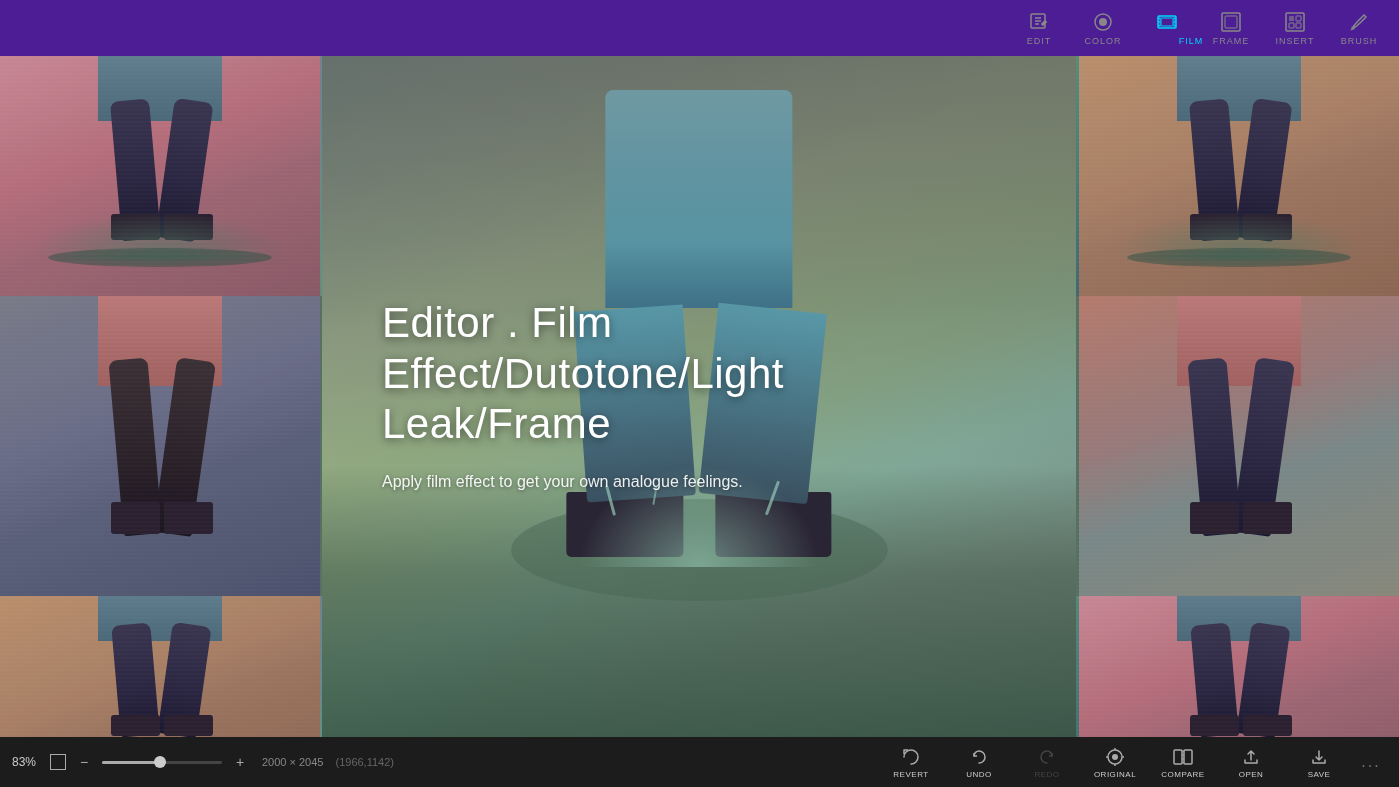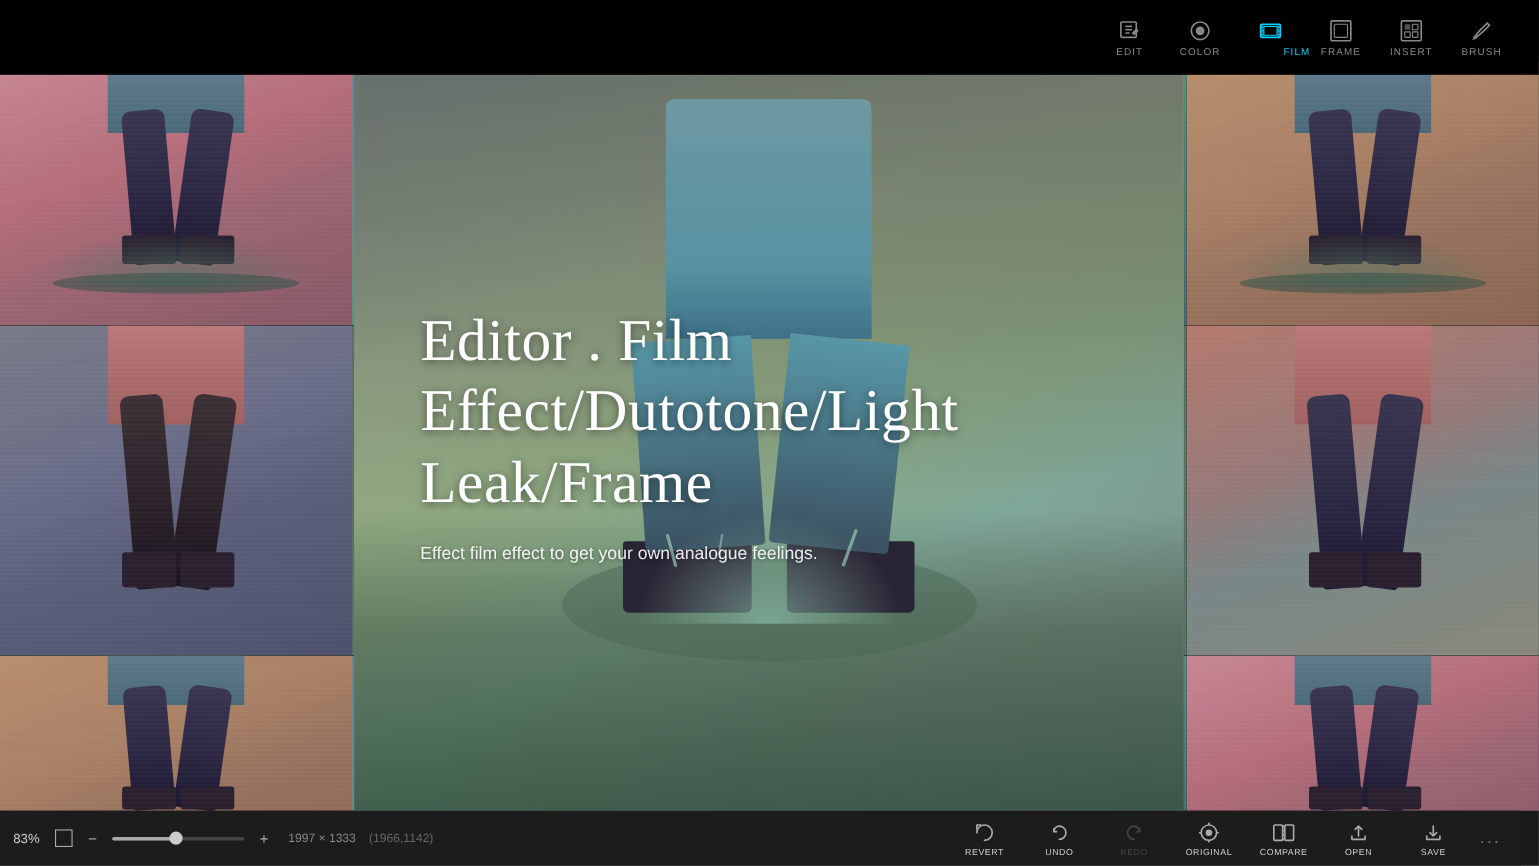--- a/index.html
+++ b/index.html
@@ -9,26 +9,26 @@
       background: #1a1a1a;
       font-family: 'Arial', sans-serif;
       overflow: hidden;
       position: relative;
     }
 
     
     #top-toolbar {
       position: absolute;
       top: 0; left: 0; right: 0;
-      height: 68px;
-      background: #000000;
+      height: 56px;
+      background: #4c1d95;
       display: flex;
       align-items: center;
       justify-content: flex-end;
-      padding-right: 20px;
+      padding-right: 8px;
       z-index: 100;
     }
     .toolbar-item {
       display: flex;
       flex-direction: column;
       align-items: center;
       justify-content: center;
       width: 64px;
       height: 56px;
       cursor: pointer;
@@ -122,40 +122,39 @@
       height: 40%;
       background: linear-gradient(180deg, rgba(80,100,100,0.3) 0%, transparent 100%);
     }
 
     #center-text {
       position: relative;
       z-index: 30;
       color: white;
     }
     #center-title {
-      font-size: 54px;
+      font-size: 42px;
       font-weight: 300;
       letter-spacing: 0.5px;
       margin-bottom: 20px;
       text-shadow: 0 2px 8px rgba(0,0,0,0.5);
       line-height: 1.2;
-      font-family: Liberation Serif, serif;
     }
     #center-sub1, #center-sub2 {
       font-size: 16px;
       font-weight: 300;
       opacity: 0.9;
       text-shadow: 0 1px 4px rgba(0,0,0,0.5);
       line-height: 1.6;
     }
 
     
     #bottom-toolbar {
       position: absolute;
-      bottom: 0; left: 0; right: 16px;
+      bottom: 0; left: 0; right: 0;
       height: 50px;
       background: #1c1c1c;
       display: flex;
       align-items: center;
       z-index: 100;
     }
     #bottom-left {
       display: flex;
       align-items: center;
       padding-left: 12px;
@@ -580,37 +579,37 @@
       <div style="position:absolute;bottom:0;left:50%;transform:translateX(-50%);width:80%;height:100%;background: radial-gradient(ellipse at 50% 100%, rgba(150,200,180,0.6) 0%, transparent 70%);"></div>
       <div style="position:absolute;bottom:50%;left:20%;width:3px;height:30%;background:rgba(150,200,180,0.7);border-radius:2px;transform:rotate(-15deg);"></div>
       <div style="position:absolute;bottom:60%;left:35%;width:2px;height:20%;background:rgba(150,200,180,0.6);border-radius:2px;transform:rotate(10deg);"></div>
       <div style="position:absolute;bottom:50%;right:25%;width:3px;height:35%;background:rgba(150,200,180,0.7);border-radius:2px;transform:rotate(20deg);"></div>
     </div>
   </div>
 
   <div id="center-card">
     <div id="center-text">
       <div id="center-title">Editor . Film Effect/Dutotone/Light Leak/Frame</div>
-      <div id="center-sub1">Effect film effect to get your own analogue feelings.</div>
+      <div id="center-sub1">Apply film effect to get your own analogue feelings.</div>
     </div>
   </div>
 
 </div>
 
 <div id="bottom-toolbar">
   <div id="bottom-left">
     <span style="font-size:12px;color:#ccc;min-width:30px;">83%</span>
     <div class="zoom-box-icon" style="border-color:#aaa;"></div>
     <div class="zoom-btn">−</div>
     <div class="zoom-slider-track">
       <div class="zoom-slider-fill"></div>
       <div class="zoom-slider-thumb"></div>
     </div>
     <div class="zoom-btn">+</div>
-    <span style="font-size:11px;color:#888;margin-left:4px;">1997 × 1333</span>
+    <span style="font-size:11px;color:#888;margin-left:4px;">2000 × 2045</span>
     <span style="font-size:11px;color:#666;margin-left:4px;">(1966,1142)</span>
   </div>
 
   <div id="bottom-right">
 
     <div class="bottom-btn active">
       <div class="b-icon">
         <svg width="22" height="22" viewBox="0 0 22 22" fill="none">
           <path d="M4 11 C4 7.1 7.1 4 11 4 C14.9 4 18 7.1 18 11 C18 14.9 14.9 18 11 18" stroke="#aaa" stroke-width="1.5" stroke-linecap="round" fill="none"></path>
           <polyline points="4,8 4,4 8,4" stroke="#aaa" stroke-width="1.5" stroke-linejoin="round" fill="none"></polyline>

